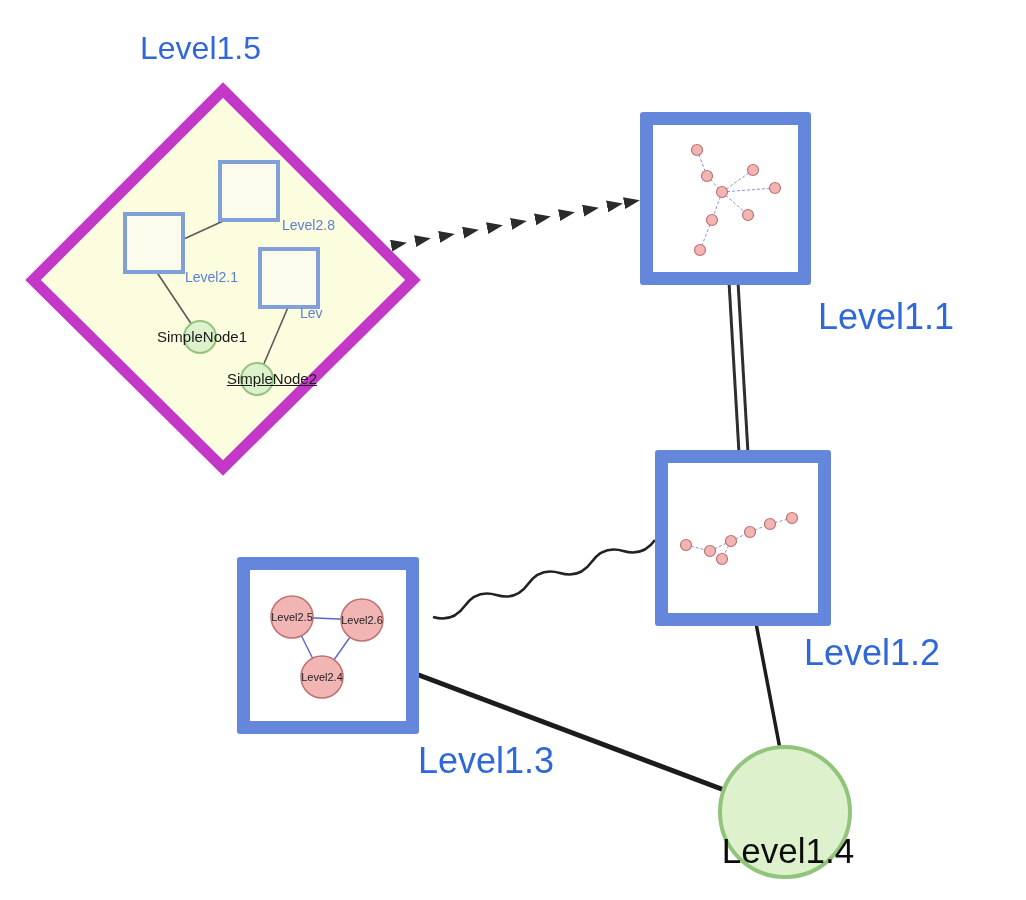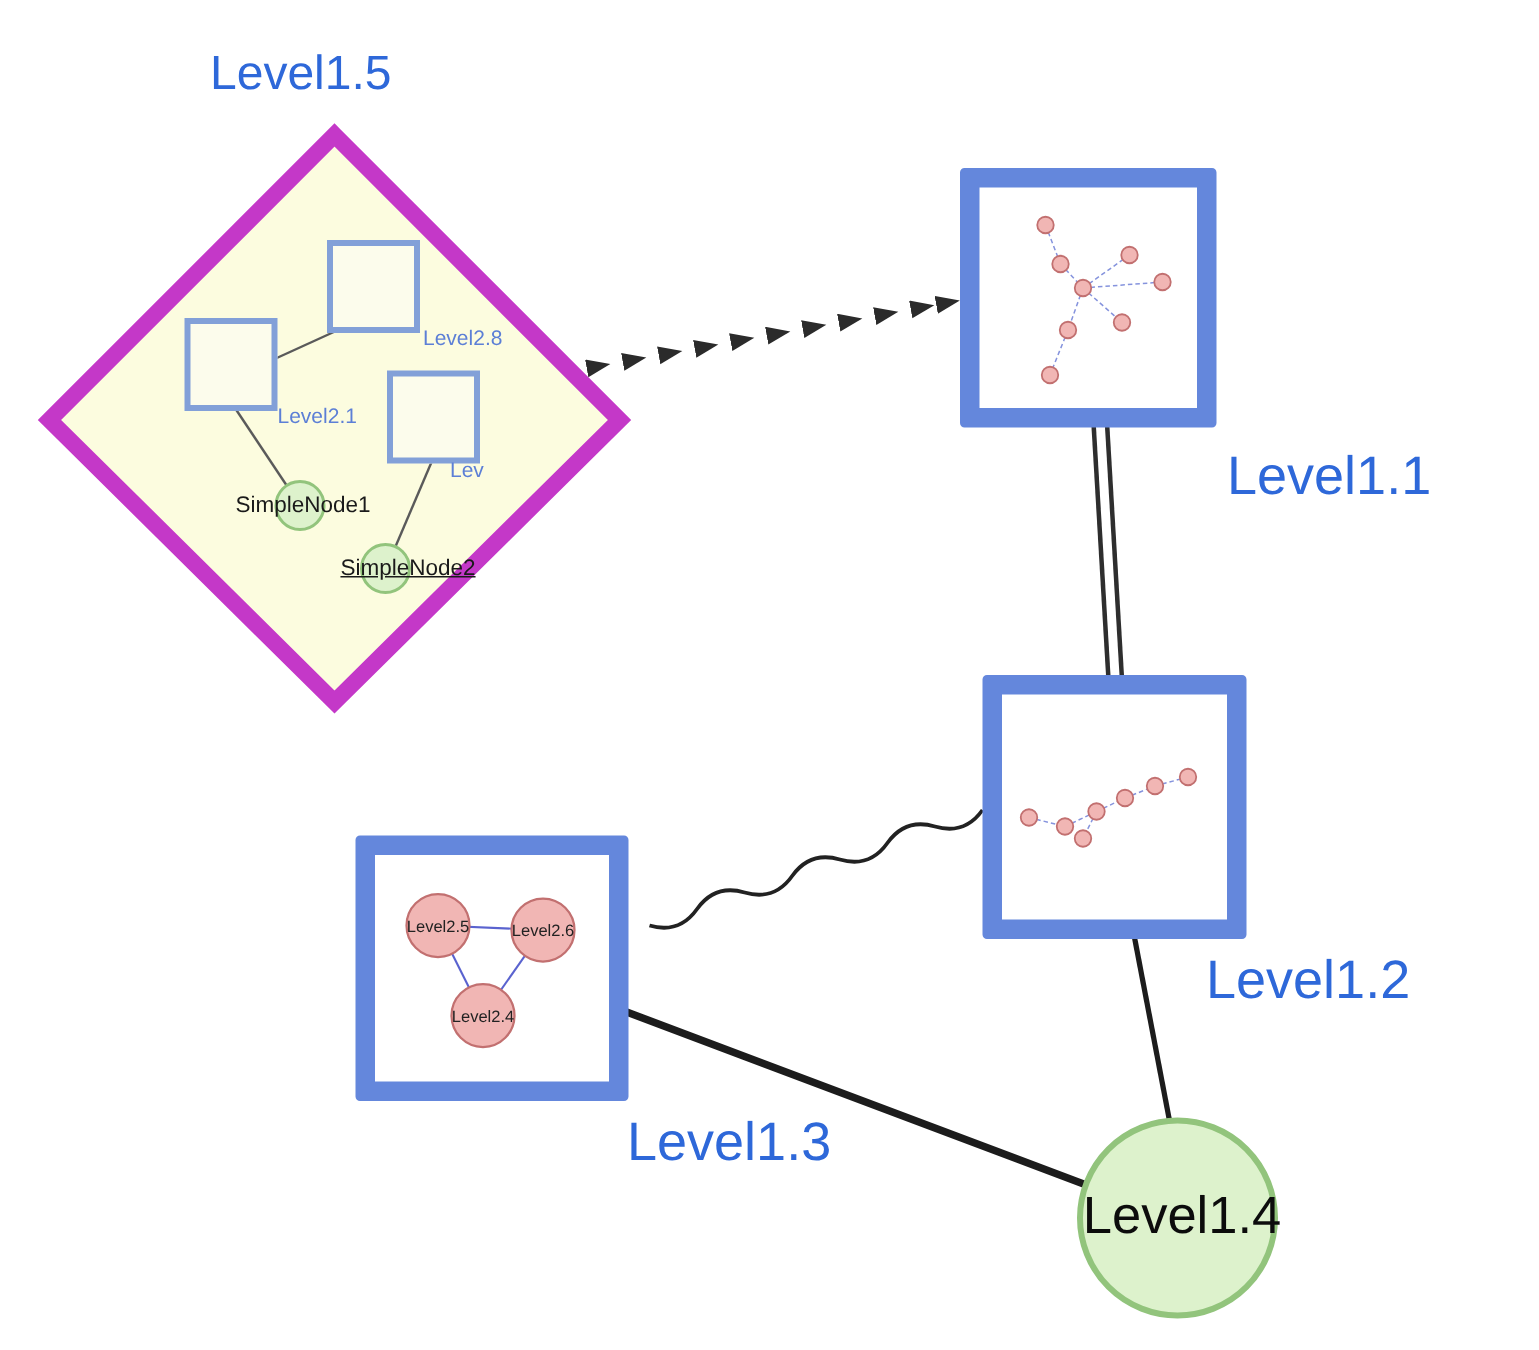--- a/index.html
+++ b/index.html
@@ -133,15 +133,15 @@
       <text class="tri-label" x="72" y="111">Level2.4</text>
     </svg>
   </div>
 
   <div class="big-circle"></div>
 
   <div class="lvl-label-big" style="left:140px;top:30px;">Level1.5</div>
   <div class="lvl-label" style="left:818px;top:296px;">Level1.1</div>
   <div class="lvl-label" style="left:784px;top:632px;margin-left:20px;">Level1.2</div>
   <div class="lvl-label" style="left:418px;top:740px;">Level1.3</div>
-  <div class="lvl-label-dark" style="left:698px;top:791px;">Level1.4</div>
+  <div class="lvl-label-dark" style="left:698px;top:831px;">Level1.4</div>
 
 </div>
 
 </body></html>

